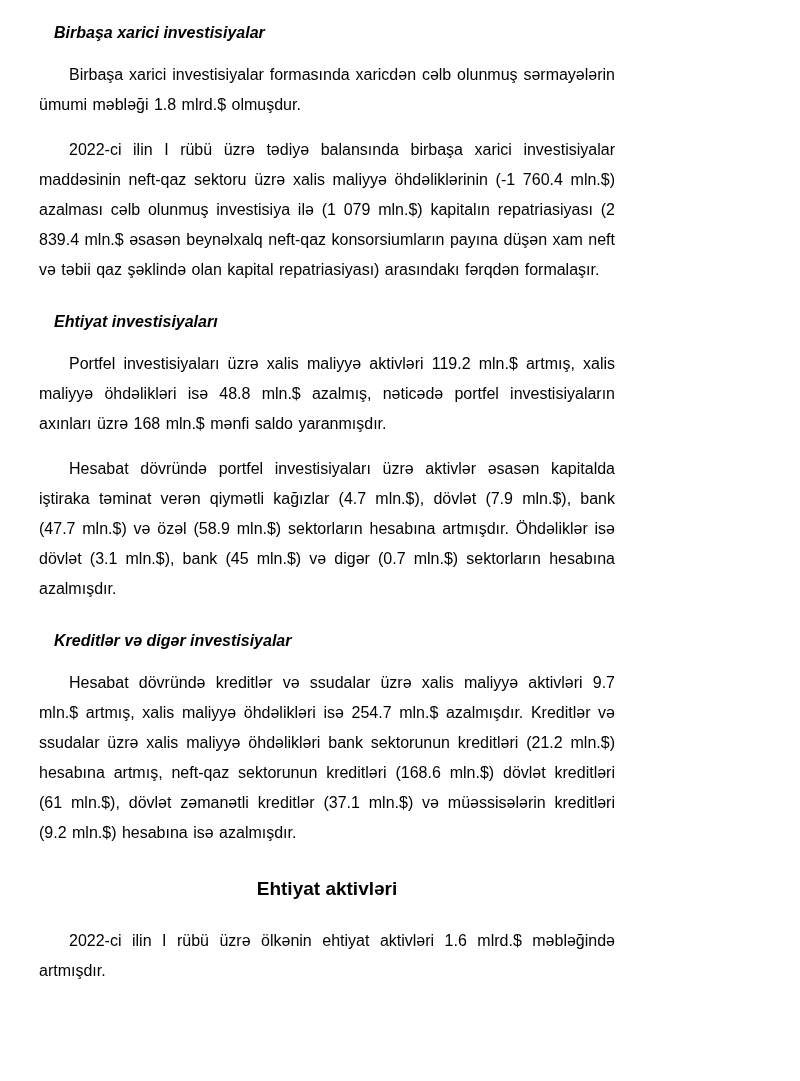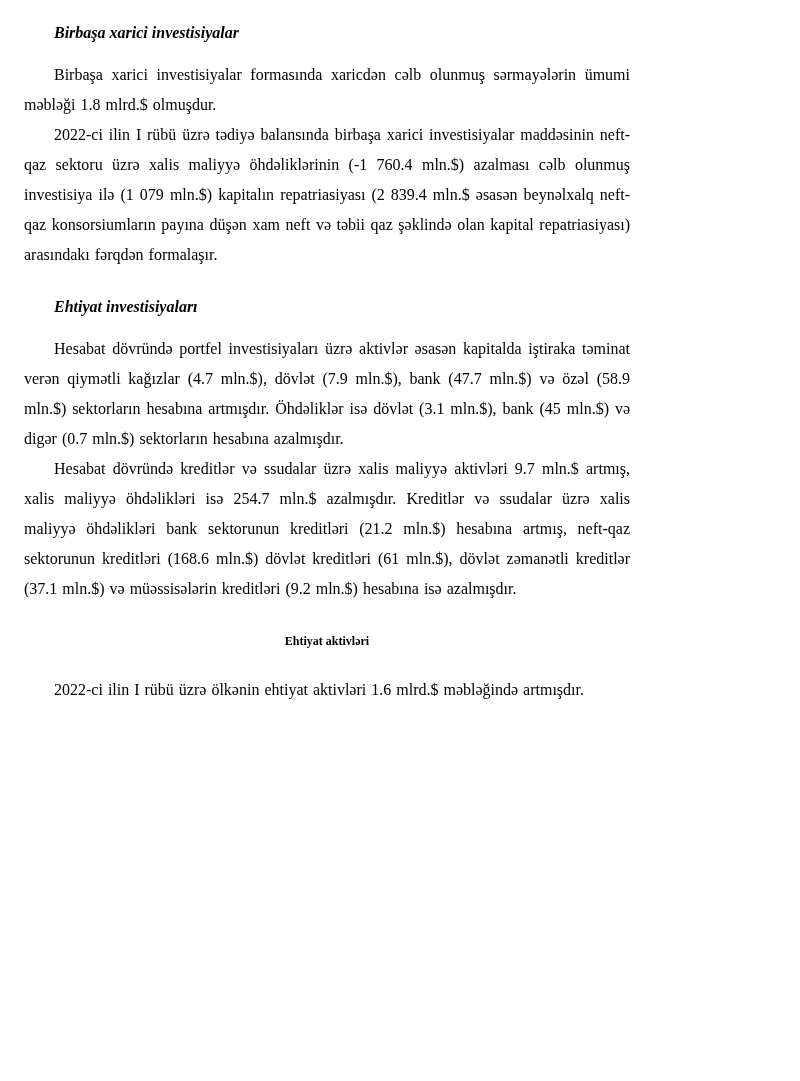--- a/index.html
+++ b/index.html
@@ -7,68 +7,70 @@
     padding: 0;
     background: #ffffff;
   }
   .page {
     width: 654px;
     min-height: 1081px;
     box-sizing: border-box;
     padding: 22px 24px 30px 24px;
     background: #ffffff;
     color: #000000;
-    font-family: Liberation Serif, serif;
+    font-family: Liberation Sans, sans-serif;
   }
   .section {
     margin: 0;
   }
   .section-heading {
     font-size: 16px;
     font-weight: bold;
     font-style: italic;
     line-height: 22px;
     margin: 26px 0 16px 0;
     padding-left: 30px;
   }
   .section:first-child .section-heading {
     margin-top: 0;
   }
   .para {
     font-size: 16px;
     line-height: 30px;
     text-align: justify;
     text-indent: 30px;
-    margin: 0;
+    margin: 15px;
     word-spacing: 1px;
   }
   .big-heading {
-    font-size: 12px;
+    font-size: 19px;
     font-weight: bold;
     font-style: normal;
     text-align: center;
     margin: 30px 0 26px 0;
   }
 </style>
 </head>
 <body>
 
 <div class="page">
 
   <div class="section">
     <h3 class="section-heading">Birbaşa xarici investisiyalar</h3>
     <p class="para">Birbaşa xarici investisiyalar formasında xaricdən cəlb olunmuş sərmayələrin ümumi məbləği 1.8 mlrd.$ olmuşdur.</p>
     <p class="para">2022-ci ilin I rübü üzrə tədiyə balansında birbaşa xarici investisiyalar maddəsinin neft-qaz sektoru üzrə xalis maliyyə öhdəliklərinin (-1 760.4 mln.$) azalması cəlb olunmuş investisiya ilə (1 079 mln.$) kapitalın repatriasiyası (2 839.4 mln.$ əsasən beynəlxalq neft-qaz konsorsiumların payına düşən xam neft və təbii qaz şəklində olan kapital repatriasiyası) arasındakı fərqdən formalaşır.</p>
   </div>
 
   <div class="section">
     <h3 class="section-heading">Ehtiyat investisiyaları</h3>
+    <p class="para">Portfel investisiyaları üzrə xalis maliyyə aktivləri 119.2 mln.$ artmış, xalis maliyyə öhdəlikləri isə 48.8 mln.$ azalmış, nəticədə portfel investisiyaların axınları üzrə 168 mln.$ mənfi saldo yaranmışdır.</p>
     <p class="para">Hesabat dövründə portfel investisiyaları üzrə aktivlər əsasən kapitalda iştiraka təminat verən qiymətli kağızlar (4.7 mln.$), dövlət (7.9 mln.$), bank (47.7 mln.$) və özəl (58.9 mln.$) sektorların hesabına artmışdır. Öhdəliklər isə dövlət (3.1 mln.$), bank (45 mln.$) və digər (0.7 mln.$) sektorların hesabına azalmışdır.</p>
   </div>
 
   <div class="section">
+    <h3 class="section-heading">Kreditlər və digər investisiyalar</h3>
     <p class="para">Hesabat dövründə kreditlər və ssudalar üzrə xalis maliyyə aktivləri 9.7 mln.$ artmış, xalis maliyyə öhdəlikləri isə 254.7 mln.$ azalmışdır. Kreditlər və ssudalar üzrə xalis maliyyə öhdəlikləri bank sektorunun kreditləri (21.2 mln.$) hesabına artmış, neft-qaz sektorunun kreditləri (168.6 mln.$) dövlət kreditləri (61 mln.$), dövlət zəmanətli kreditlər (37.1 mln.$) və müəssisələrin kreditləri (9.2 mln.$) hesabına isə azalmışdır.</p>
   </div>
 
   <h2 class="big-heading">Ehtiyat aktivləri</h2>
   <p class="para">2022-ci ilin I rübü üzrə ölkənin ehtiyat aktivləri 1.6 mlrd.$ məbləğində artmışdır.</p>
 
 </div>
 
 </body></html>

